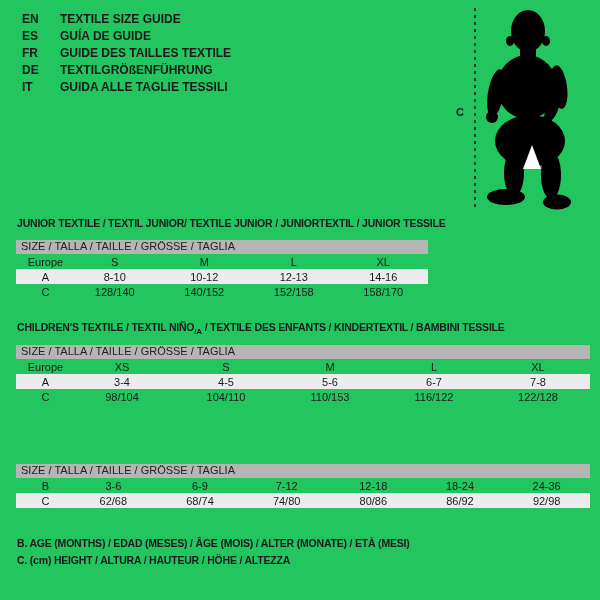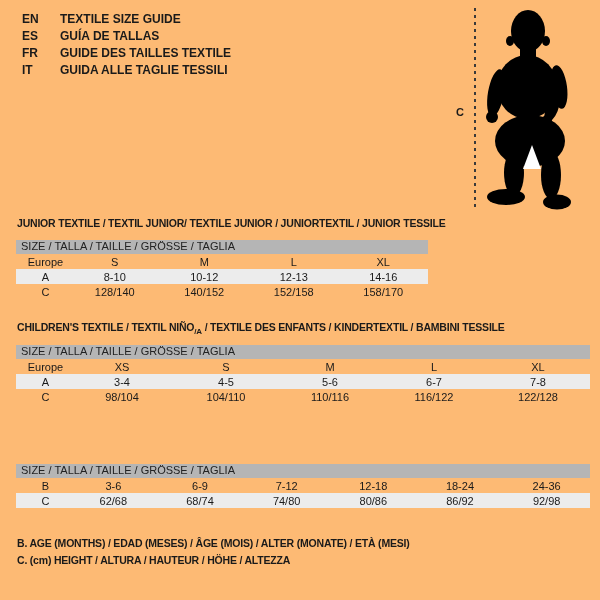--- a/index.html
+++ b/index.html
@@ -1,21 +1,21 @@
 <!DOCTYPE html>
 <html><head>
 <meta charset="utf-8">
 <style>
   html,body{margin:0;padding:0;}
   body{
     width:600px;height:600px;background:#ffffff;
     font-family:"Liberation Sans",sans-serif;color:#1a1a1a;
     -webkit-font-smoothing:antialiased;
   }
-  .canvas{position:relative;width:600px;height:600px;overflow:hidden;background:#fdba74;}
+  .canvas{position:relative;width:600px;height:600px;overflow:hidden;background:#22c55e;}
 
   
   .lang-block{position:absolute;left:22px;top:11px;font-weight:bold;font-size:12px;line-height:17px;}
   .lang-row{display:flex;}
   .lang-code{width:38px;}
 
   
   .dotted-line{
     position:absolute;left:474px;top:8px;width:2px;height:200px;
     background-image:repeating-linear-gradient(to bottom,#3a3a3a 0 3px,transparent 3px 7px);
@@ -54,25 +54,29 @@
 
 <div class="canvas">
 
   <div class="lang-block">
     <div class="lang-row">
       <span class="lang-code">EN</span>
       <span class="lang-label">TEXTILE SIZE GUIDE</span>
     </div>
     <div class="lang-row">
       <span class="lang-code">ES</span>
-      <span class="lang-label">GUÍA DE TALLAS</span>
+      <span class="lang-label">GUÍA DE GUIDE</span>
     </div>
     <div class="lang-row">
       <span class="lang-code">FR</span>
       <span class="lang-label">GUIDE DES TAILLES TEXTILE</span>
+    </div>
+    <div class="lang-row">
+      <span class="lang-code">DE</span>
+      <span class="lang-label">TEXTILGRÖßENFÜHRUNG</span>
     </div>
     <div class="lang-row">
       <span class="lang-code">IT</span>
       <span class="lang-label">GUIDA ALLE TAGLIE TESSILI</span>
     </div>
   </div>
 
   <div class="dotted-line"></div>
   <div class="figure-label">C</div>
   <svg class="baby-svg" viewBox="0 0 112 210" aria-hidden="true">
@@ -165,21 +169,21 @@
         <td>3-4</td>
         <td>4-5</td>
         <td>5-6</td>
         <td>6-7</td>
         <td>7-8</td>
       </tr>
       <tr>
         <td class="lbl">C</td>
         <td>98/104</td>
         <td>104/110</td>
-        <td>110/116</td>
+        <td>110/153</td>
         <td>116/122</td>
         <td>122/128</td>
       </tr>
     </tbody>
       </table>
   </div>
 
   <div class="tblwrap" id="t3-wrap">
     <table>
       <colgroup>

